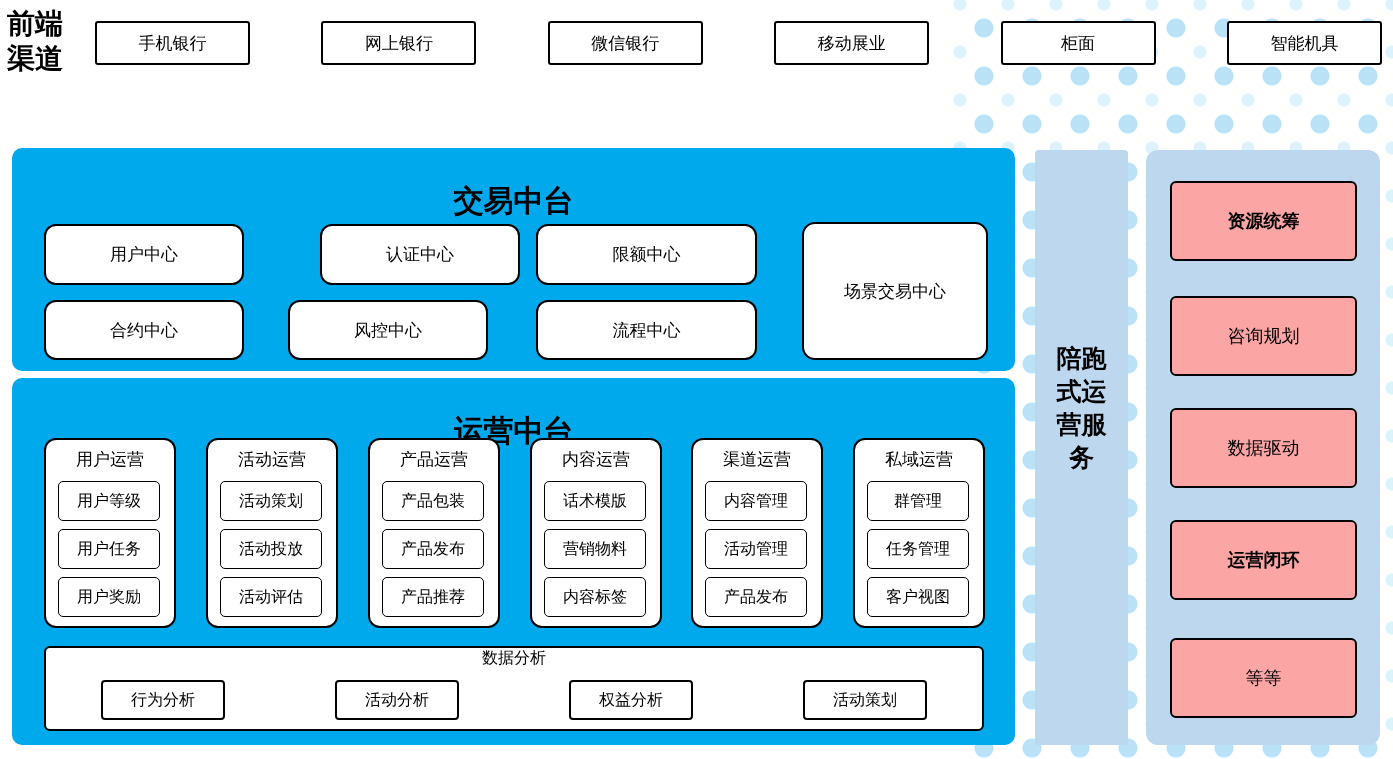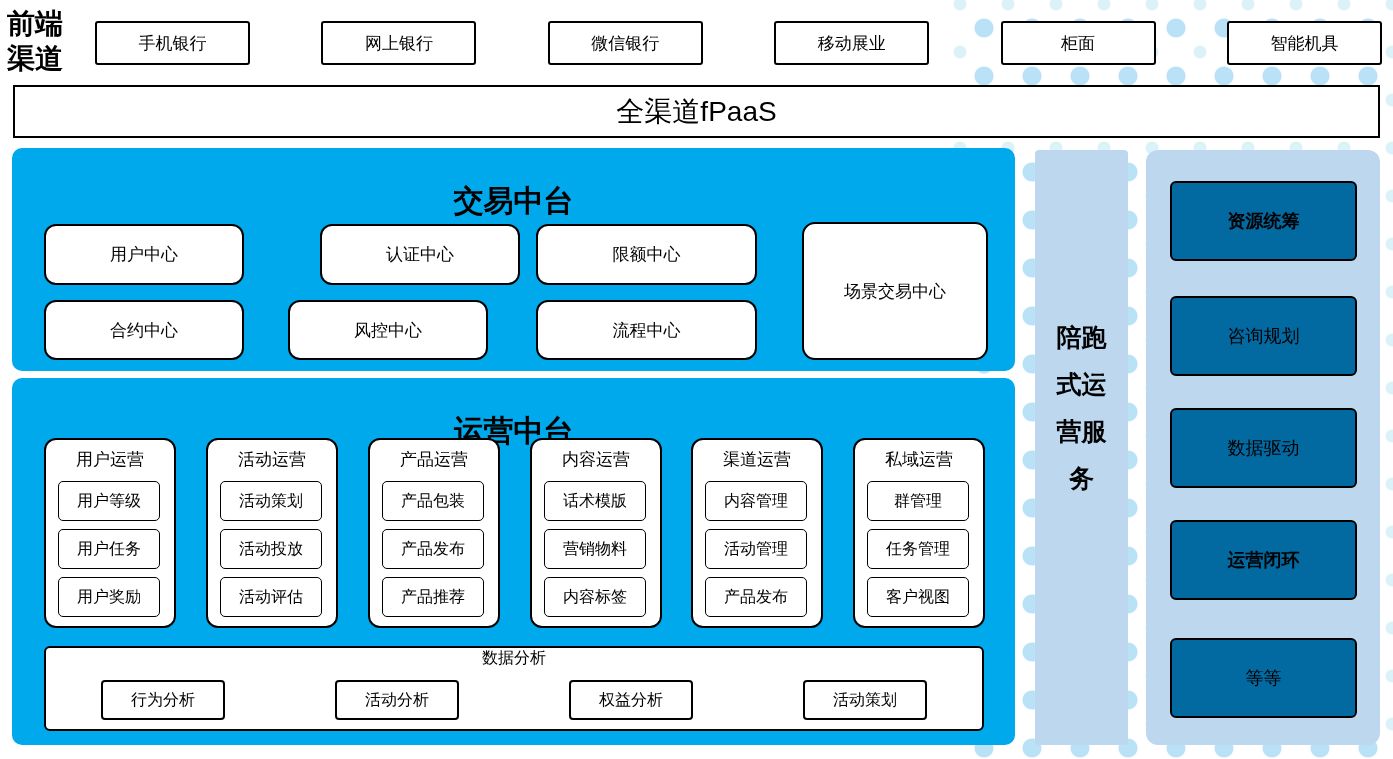--- a/index.html
+++ b/index.html
@@ -76,29 +76,29 @@
   .da-box{
     width:120px;height:36px;background:#fff;border:2px solid #000;border-radius:4px;
     display:flex;align-items:center;justify-content:center;font-size:16px;
   }
   .side-bar{
     position:absolute;left:1035px;top:150px;width:93px;height:595px;z-index:1;
     background:var(--light-blue);border-radius:4px;
     display:flex;align-items:center;justify-content:center;
   }
   .side-text{
-    width:52px;font-size:25px;font-weight:700;line-height:47px;text-align:center;
+    width:52px;font-size:25px;font-weight:700;line-height:33px;text-align:center;
     transform:translateY(-40px);word-break:break-all;
   }
   .right-panel{
     position:absolute;left:1146px;top:150px;width:234px;height:595px;z-index:1;
     background:var(--light-blue);border-radius:12px;
   }
   .rp-box{
-    position:absolute;left:24px;width:183px;height:76px;background:#0369a1;
+    position:absolute;left:24px;width:183px;height:76px;background:#fca5a5;
     border:2px solid #000;border-radius:6px;
     display:flex;align-items:center;justify-content:center;font-size:18px;
   }
   .r0{top:31px;font-weight:700}
   .r1{top:146px}
   .r2{top:258px}
   .r3{top:370px;font-weight:700}
   .r4{top:488px}
 </style>
 </head>
@@ -112,21 +112,20 @@
 
   <div class="channel-row">
     <div class="channel-box">手机银行</div>
     <div class="channel-box">网上银行</div>
     <div class="channel-box">微信银行</div>
     <div class="channel-box">移动展业</div>
     <div class="channel-box">柜面</div>
     <div class="channel-box">智能机具</div>
   </div>
 
-  <div class="fpaas">全渠道fPaaS</div>
 
   <section class="blue-section trade">
     <h2 class="section-title">交易中台</h2>
     <div class="wbox t0">用户中心</div>
     <div class="wbox t1">认证中心</div>
     <div class="wbox t2">限额中心</div>
     <div class="wbox t3">合约中心</div>
     <div class="wbox t4">风控中心</div>
     <div class="wbox t5">流程中心</div>
     <div class="wbox scenario">场景交易中心</div>

